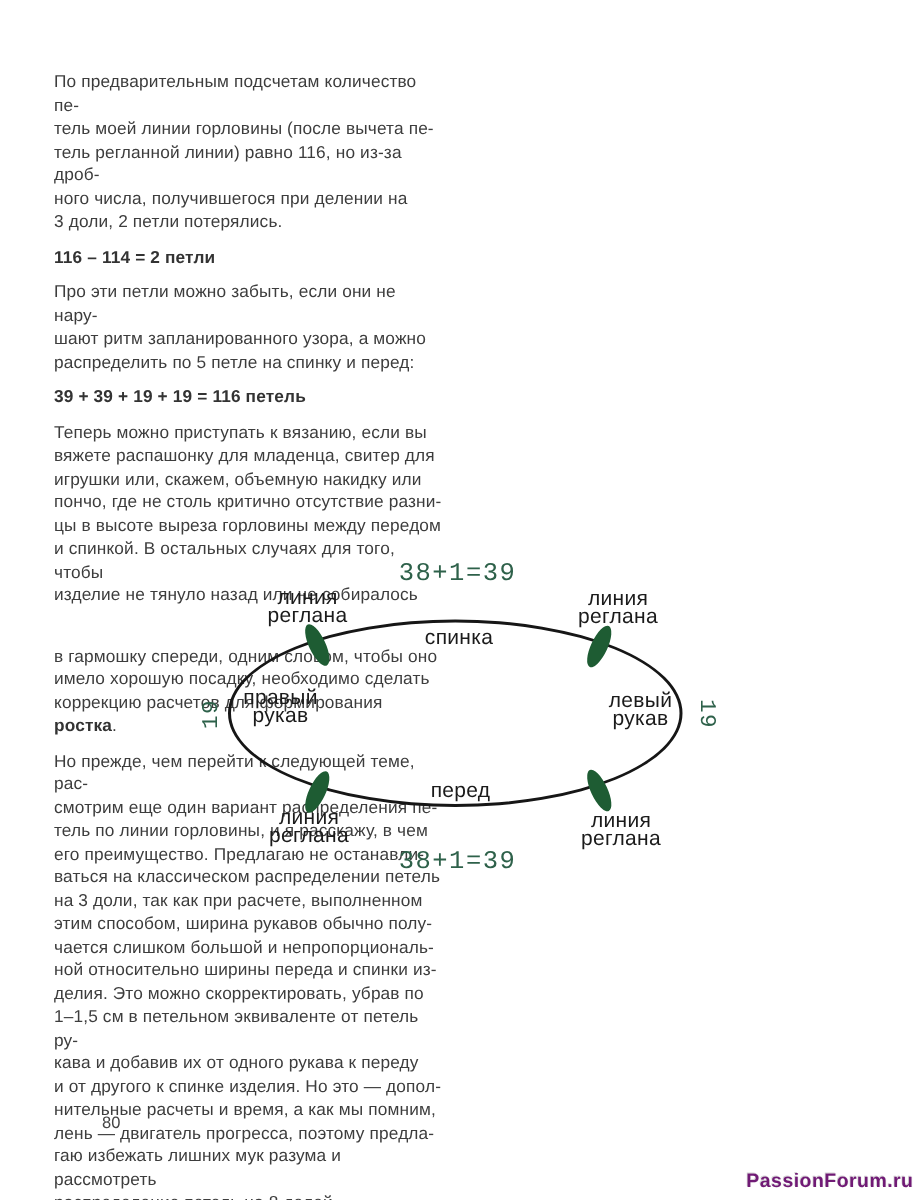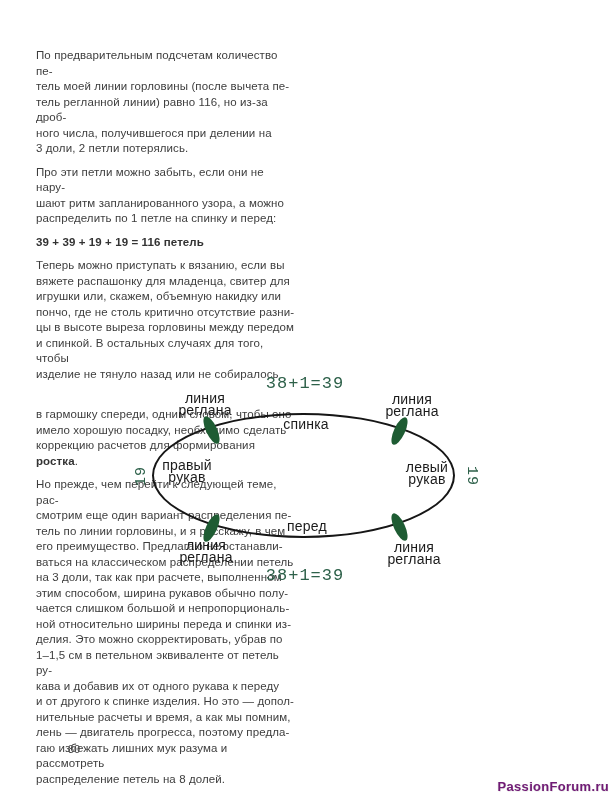--- a/index.html
+++ b/index.html
@@ -54,23 +54,24 @@
 
 <div class="page">
 
   <div class="columns">
     <div class="col">
       <p class="para">По предварительным подсчетам количество пе-
 тель моей линии горловины (после вычета пе-
 тель регланной линии) равно 116, но из-за дроб-
 ного числа, получившегося при делении на
 3 доли, 2 петли потерялись.</p>
+      <p class="formula">116 – 114 = 2 петли</p>
       <p class="para">Про эти петли можно забыть, если они не нару-
 шают ритм запланированного узора, а можно
-распределить по 1 петле на спинку и перед:</p>
+распределить по 5 петле на спинку и перед:</p>
       <p class="formula">39 + 39 + 19 + 19 = 116 петель</p>
       <p class="para">Теперь можно приступать к вязанию, если вы
 вяжете распашонку для младенца, свитер для
 игрушки или, скажем, объемную накидку или
 пончо, где не столь критично отсутствие разни-
 цы в высоте выреза горловины между передом
 и спинкой. В остальных случаях для того, чтобы
 изделие не тянуло назад или не собиралось</p>
     </div>
     <div class="col">

